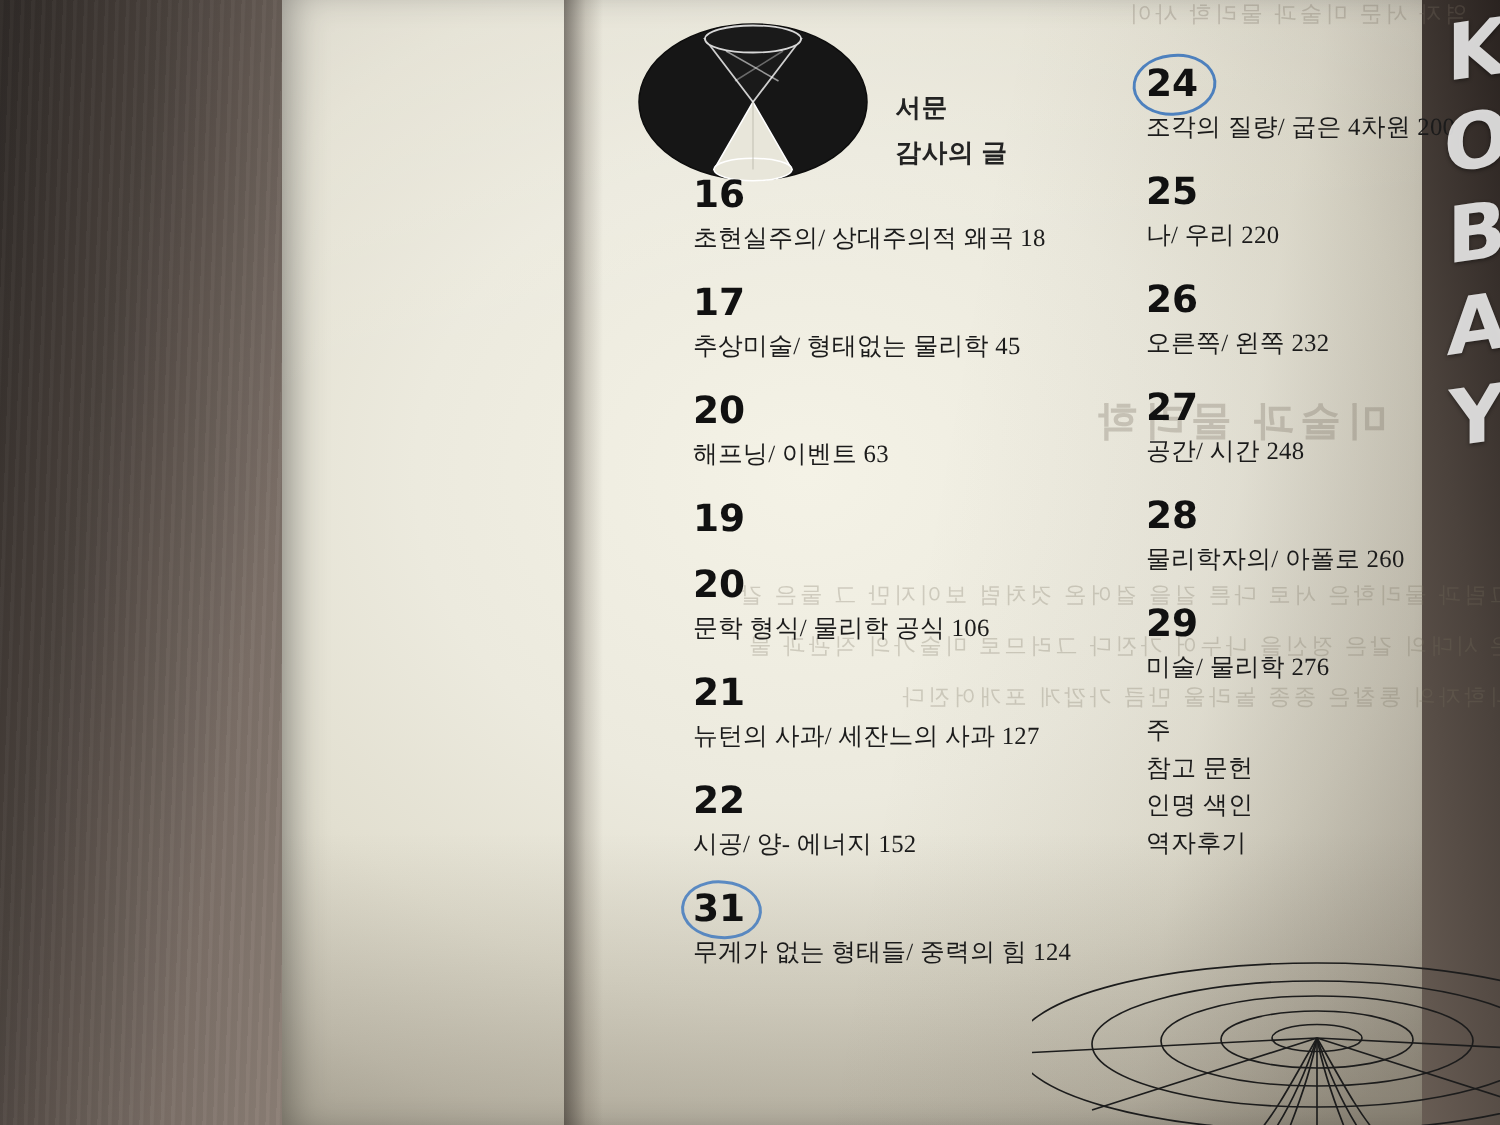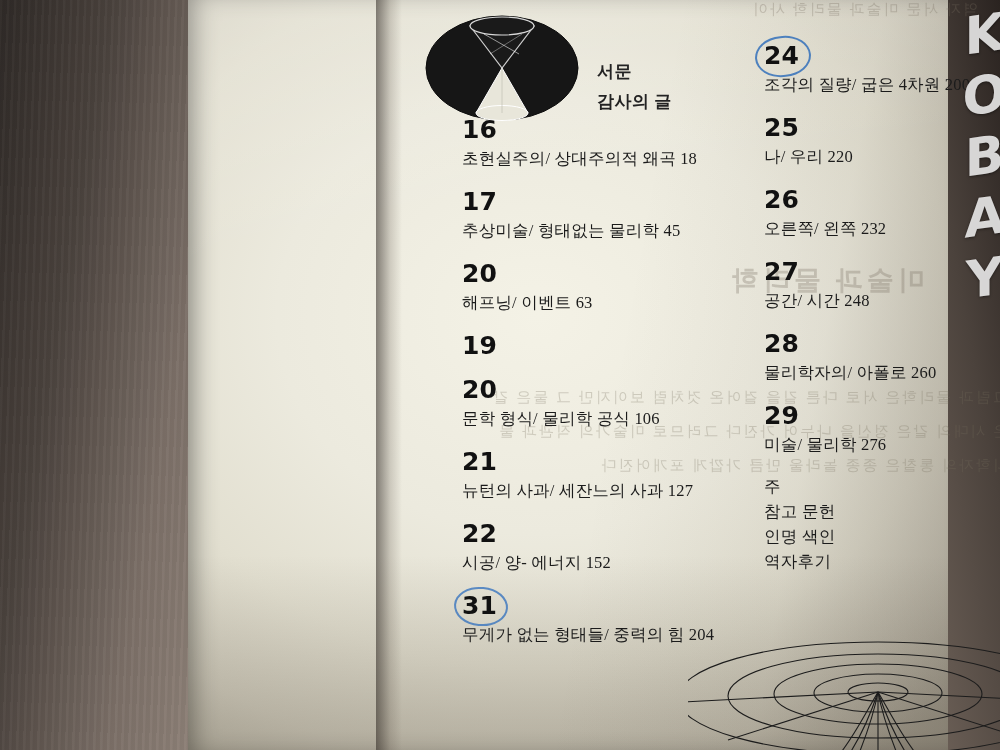--- a/index.html
+++ b/index.html
@@ -316,21 +316,21 @@
         </div>
       </div>
 
       <div class="entry">
         <span class="num-wrap">
           <span class="pen-circle c2"></span>
           <span class="num">31</span>
         </span>
         <div class="entry-title">
           <span>무게가 없는 형태들/ 중력의 힘</span>
-          <span class="pg">204</span>
+          <span class="pg">124</span>
         </div>
       </div>
 
     </div>
 
     <div class="col col-right">
 
       <div class="entry">
         <span class="num-wrap">
           <span class="pen-circle"></span>

